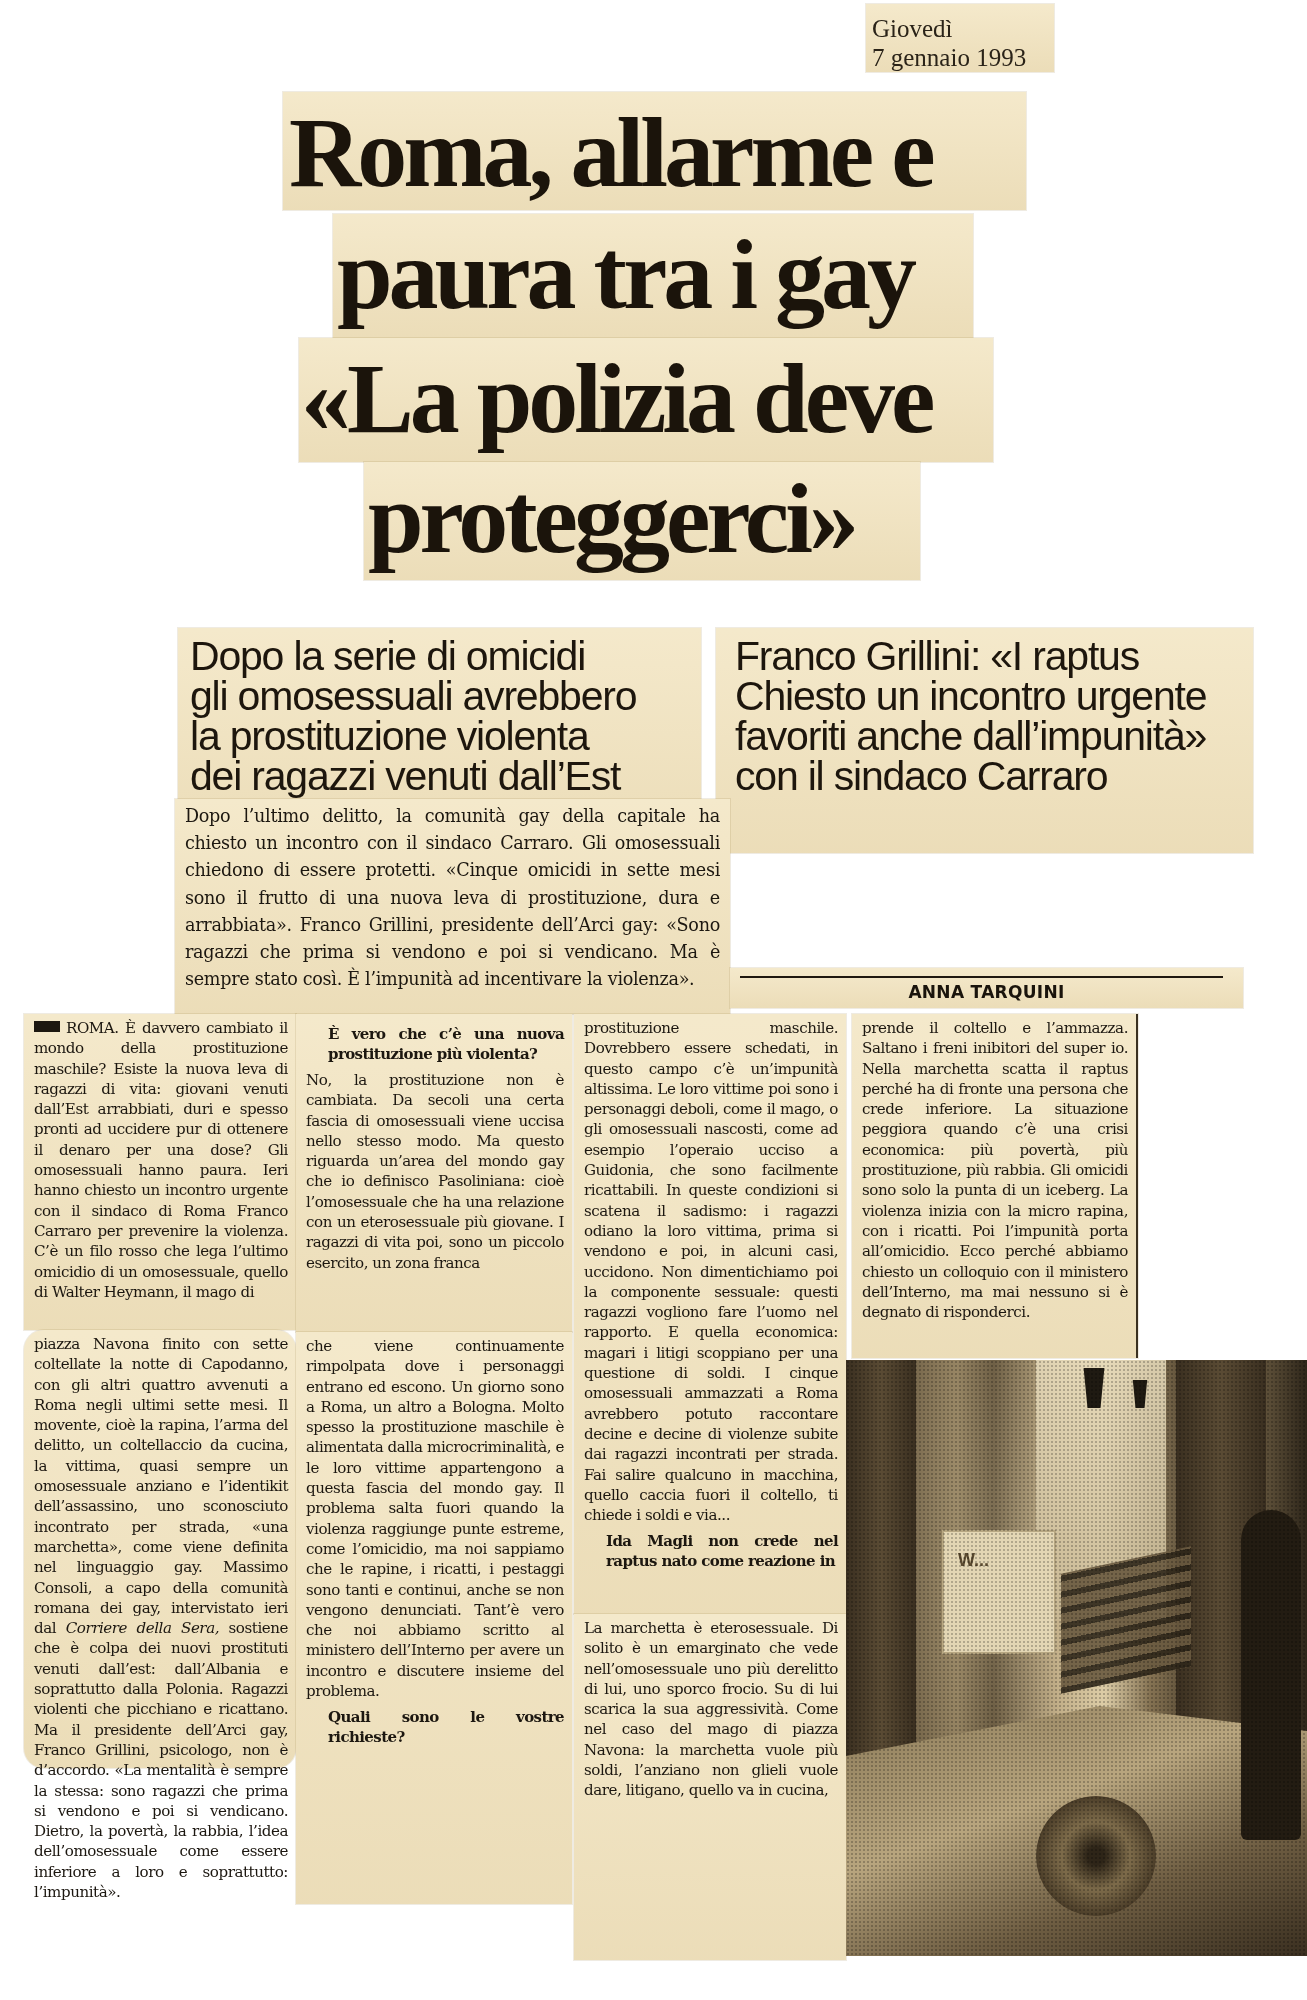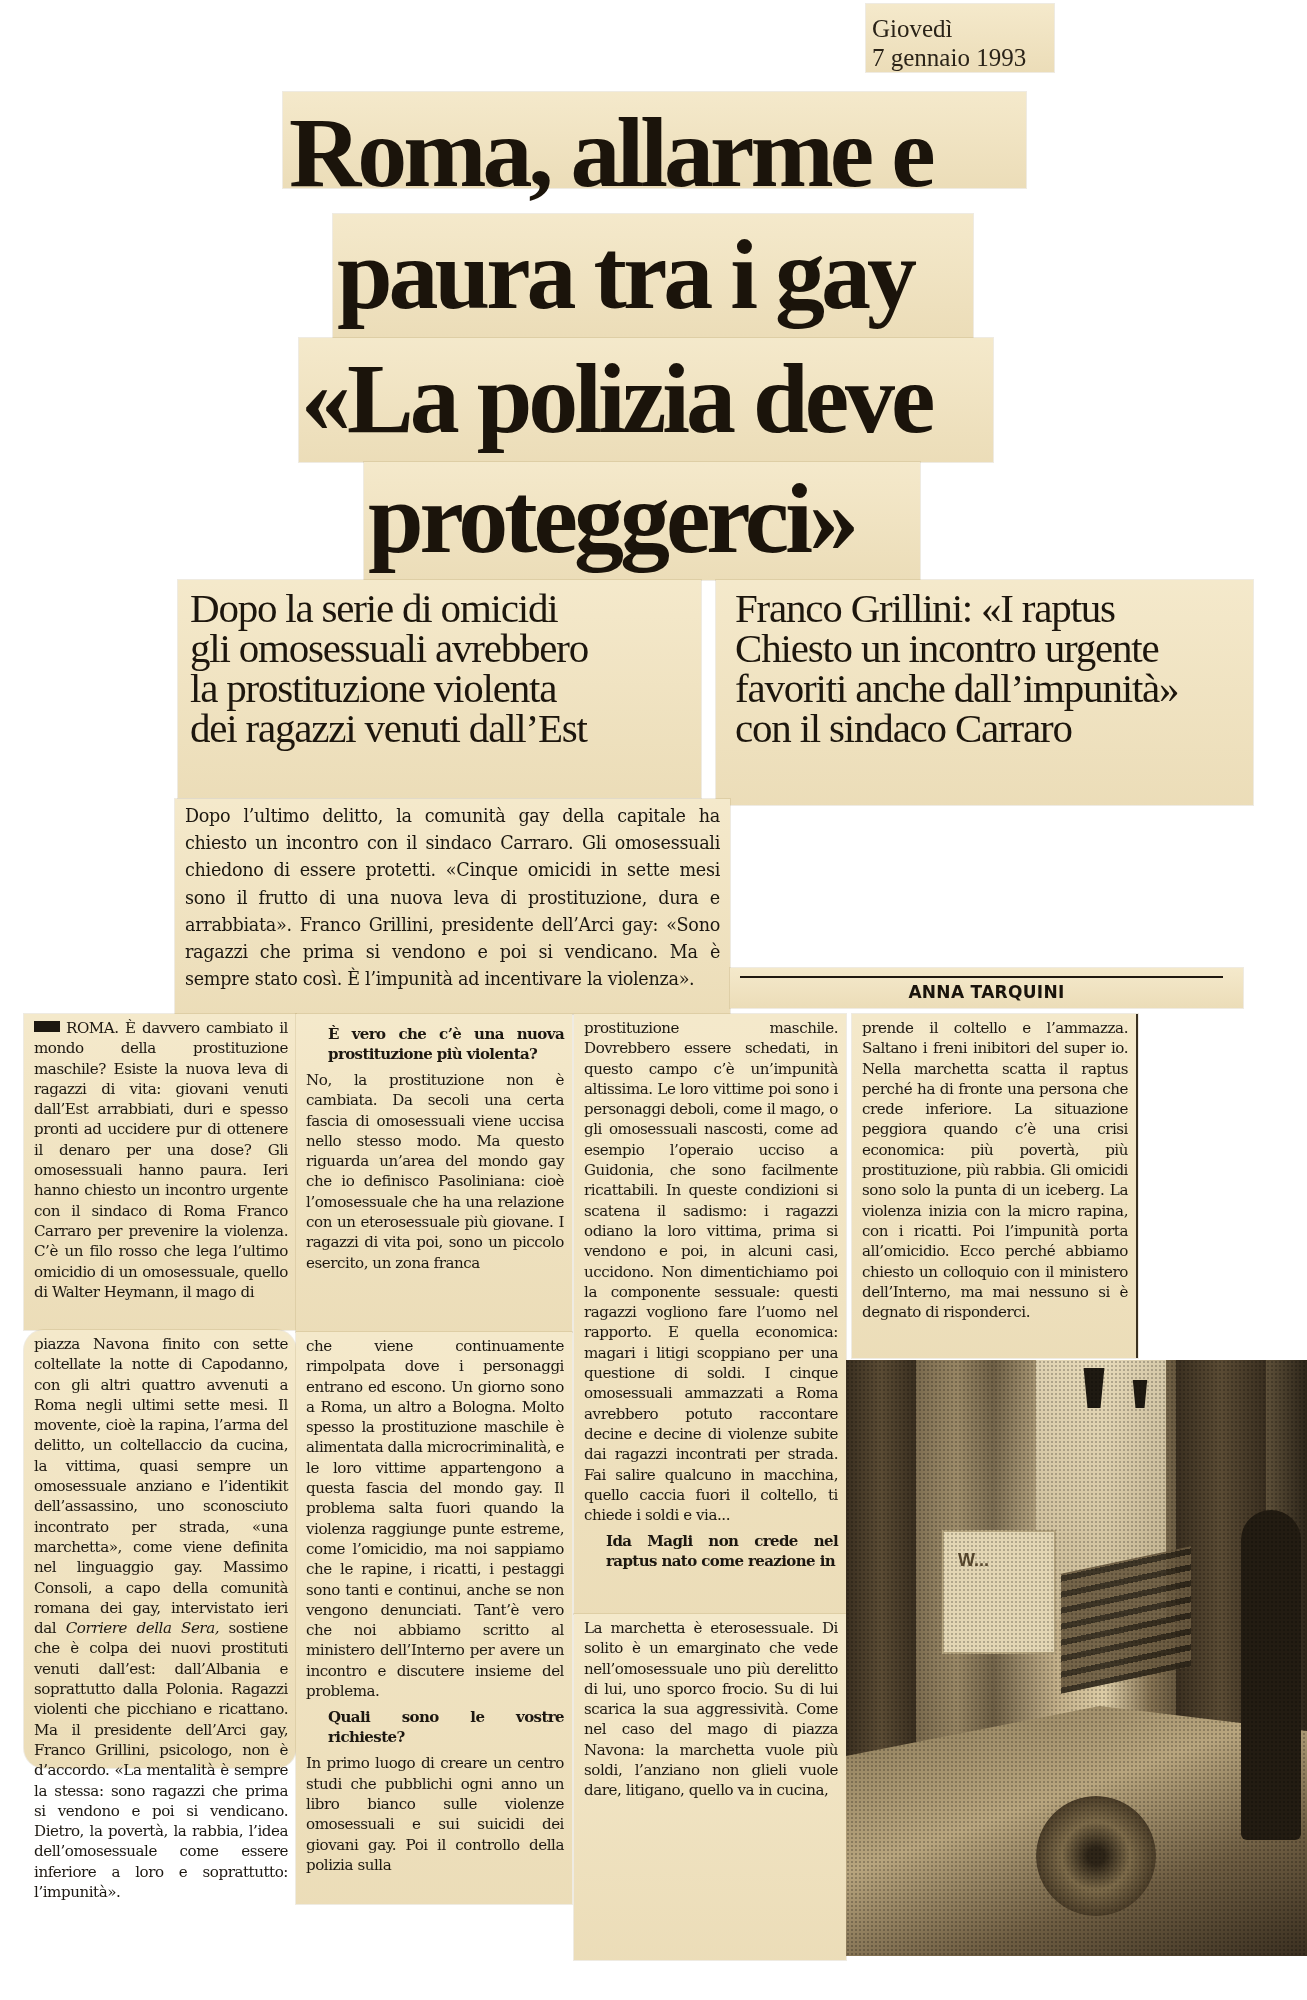--- a/index.html
+++ b/index.html
@@ -18,28 +18,28 @@
   .date {
     left: 866px; top: 4px; width: 188px; height: 68px;
     font-family: "Liberation Serif", serif; font-size: 25px; line-height: 29px;
     padding: 10px 0 0 6px; box-sizing: border-box; color: #2a2318;
   }
   .hl {
     font-family: "Liberation Serif", serif; font-weight: 700;
     font-size: 100px; line-height: 110px; letter-spacing: -4px;
     color: #1b140b; white-space: nowrap; box-sizing: border-box;
   }
-  .hl1 { left: 283px; top: 92px; width: 743px; height: 96px; padding: 6px 0 0 6px; }
+  .hl1 { left: 283px; top: 92px; width: 743px; height: 118px; padding: 6px 0 0 6px; }
   .hl2 { left: 333px; top: 214px; width: 640px; height: 124px; padding: 6px 0 0 4px; }
   .hl3 { left: 299px; top: 338px; width: 694px; height: 124px; padding: 6px 0 0 2px; }
   .hl4 { left: 364px; top: 462px; width: 556px; height: 118px; padding: 2px 0 0 4px; }
 
   .sub {
-    font-family: Liberation Serif, serif; font-size: 41px; line-height: 40px;
-    letter-spacing: -1.2px; box-sizing: border-box; color: #1d160d;
+    font-family: Liberation Sans, sans-serif; font-size: 41px; line-height: 40px;
+    letter-spacing: -1.2px; box-sizing: border-box; color: #1d160d; margin-top: 48px;
   }
   .sub-left { left: 178px; top: 580px; width: 523px; height: 218px; padding: 8px 0 0 12px; }
   .sub-right { left: 716px; top: 580px; width: 537px; height: 225px; padding: 8px 0 0 19px; }
 
   .lead {
     left: 175px; top: 799px; width: 555px; height: 215px;
     font-family: "DejaVu Serif", serif; font-size: 17.6px; line-height: 27.2px;
     text-align: justify; padding: 4px 10px 0 10px; box-sizing: border-box;
     letter-spacing: -0.3px;
   }
@@ -134,21 +134,20 @@
 </div>
 
 <div class="clip col col2">
   <p class="q">È vero che c’è una nuova prostituzione più violenta?</p>
   <p>No, la prostituzione non è cambiata. Da secoli una certa fascia di omosessuali viene uccisa nello stesso modo. Ma questo riguarda un’area del mondo gay che io definisco Pasoliniana: cioè l’omosessuale che ha una relazione con un eterosessuale più giovane. I ragazzi di vita poi, sono un piccolo esercito, un zona franca</p>
 </div>
 
 <div class="clip col col2b">
   <p>che viene continuamente rimpolpata dove i personaggi entrano ed escono. Un giorno sono a Roma, un altro a Bologna. Molto spesso la prostituzione maschile è alimentata dalla microcriminalità, e le loro vittime appartengono a questa fascia del mondo gay. Il problema salta fuori quando la violenza raggiunge punte estreme, come l’omicidio, ma noi sappiamo che le rapine, i ricatti, i pestaggi sono tanti e continui, anche se non vengono denunciati. Tant’è vero che noi abbiamo scritto al ministero dell’Interno per avere un incontro e discutere insieme del problema.</p>
   <p class="q">Quali sono le vostre richieste?</p>
-  <p>In primo luogo di creare un centro studi che pubblichi ogni anno un libro bianco sulle violenze omosessuali e sui suicidi dei giovani gay. Poi il controllo della polizia sulla</p>
 </div>
 
 <div class="clip col col3">
   <p>prostituzione maschile. Dovrebbero essere schedati, in questo campo c’è un’impunità altissima. Le loro vittime poi sono i personaggi deboli, come il mago, o gli omosessuali nascosti, come ad esempio l’operaio ucciso a Guidonia, che sono facilmente ricattabili. In queste condizioni si scatena il sadismo: i ragazzi odiano la loro vittima, prima si vendono e poi, in alcuni casi, uccidono. Non dimentichiamo poi la componente sessuale: questi ragazzi vogliono fare l’uomo nel rapporto. E quella economica: magari i litigi scoppiano per una questione di soldi. I cinque omosessuali ammazzati a Roma avrebbero potuto raccontare decine e decine di violenze subite dai ragazzi incontrati per strada. Fai salire qualcuno in macchina, quello caccia fuori il coltello, ti chiede i soldi e via...</p>
   <p class="q">Ida Magli non crede nel raptus nato come reazione in</p>
 </div>
 
 <div class="clip col col3b">
   <p>La marchetta è eterosessuale. Di solito è un emarginato che vede nell’omosessuale uno più derelitto di lui, uno sporco frocio. Su di lui scarica la sua aggressività. Come nel caso del mago di piazza Navona: la marchetta vuole più soldi, l’anziano non glieli vuole dare, litigano, quello va in cucina,</p>
 </div>

